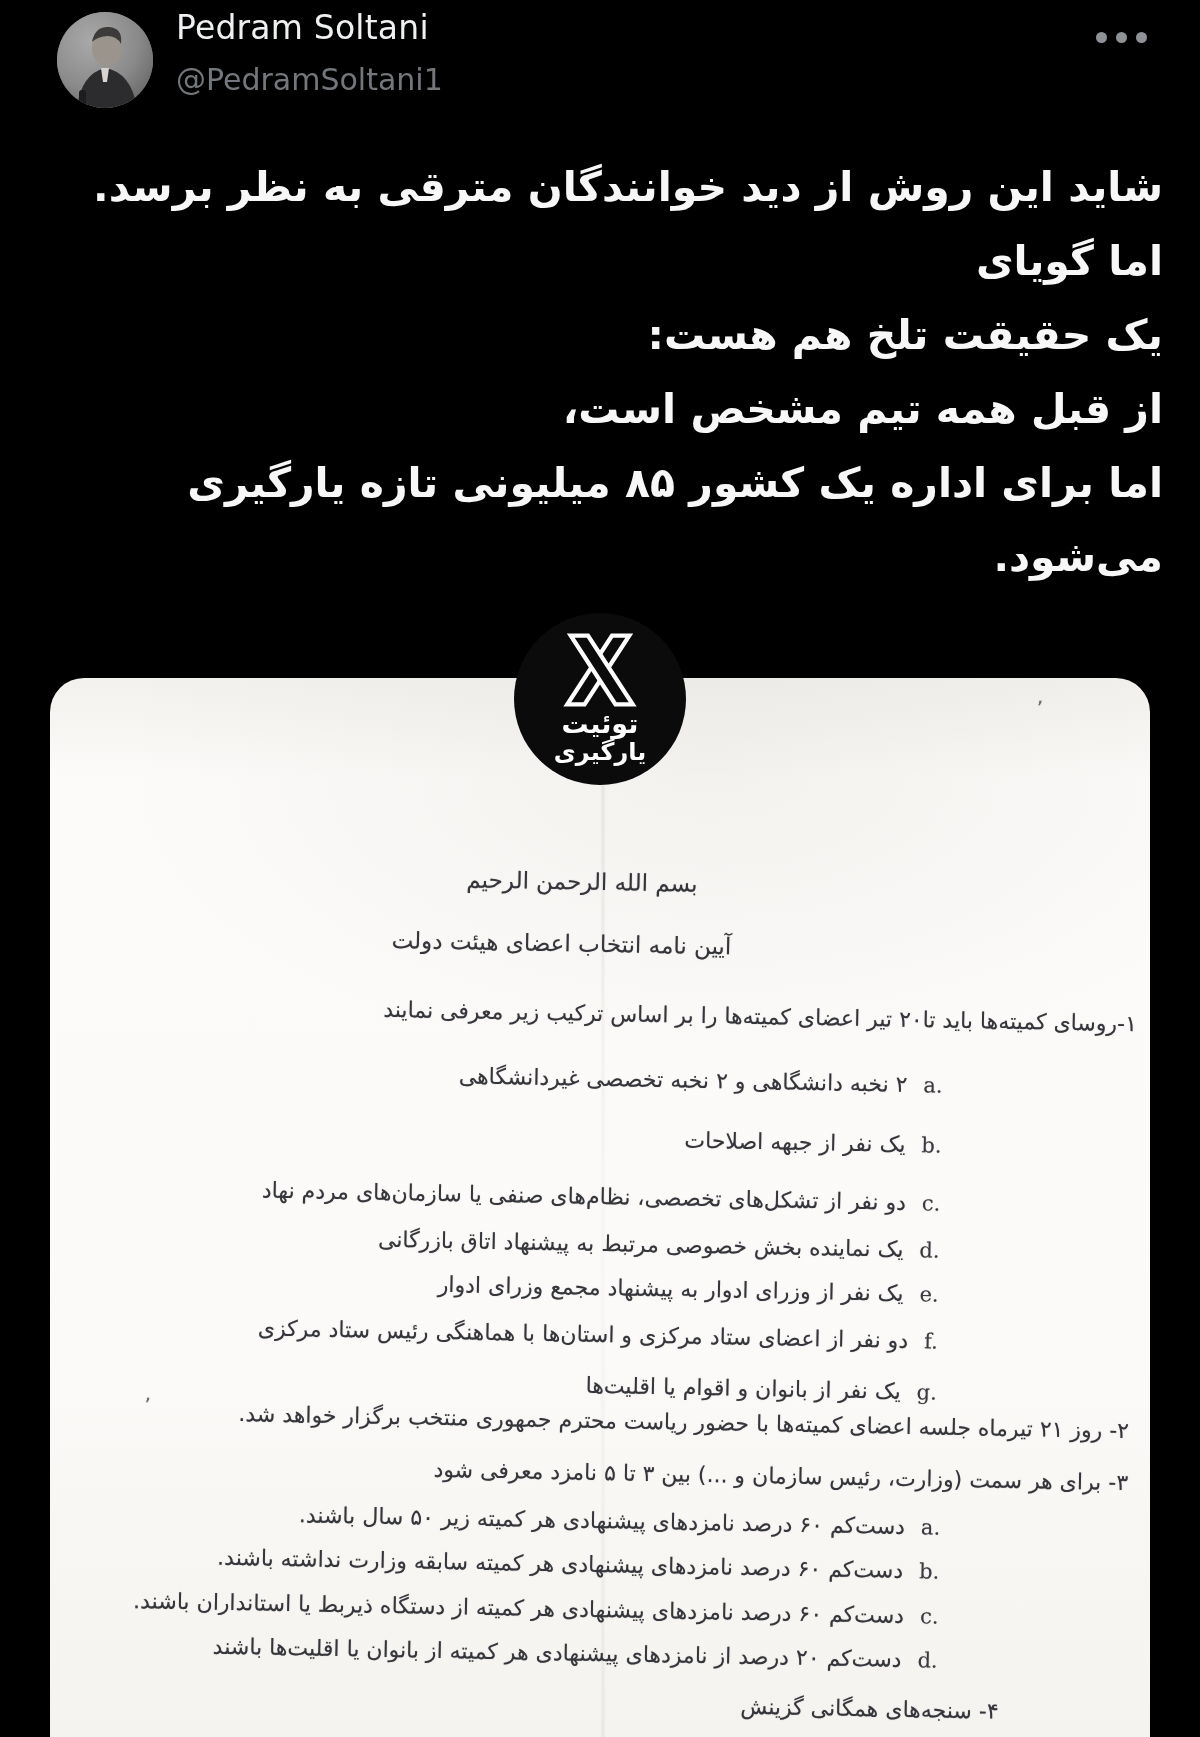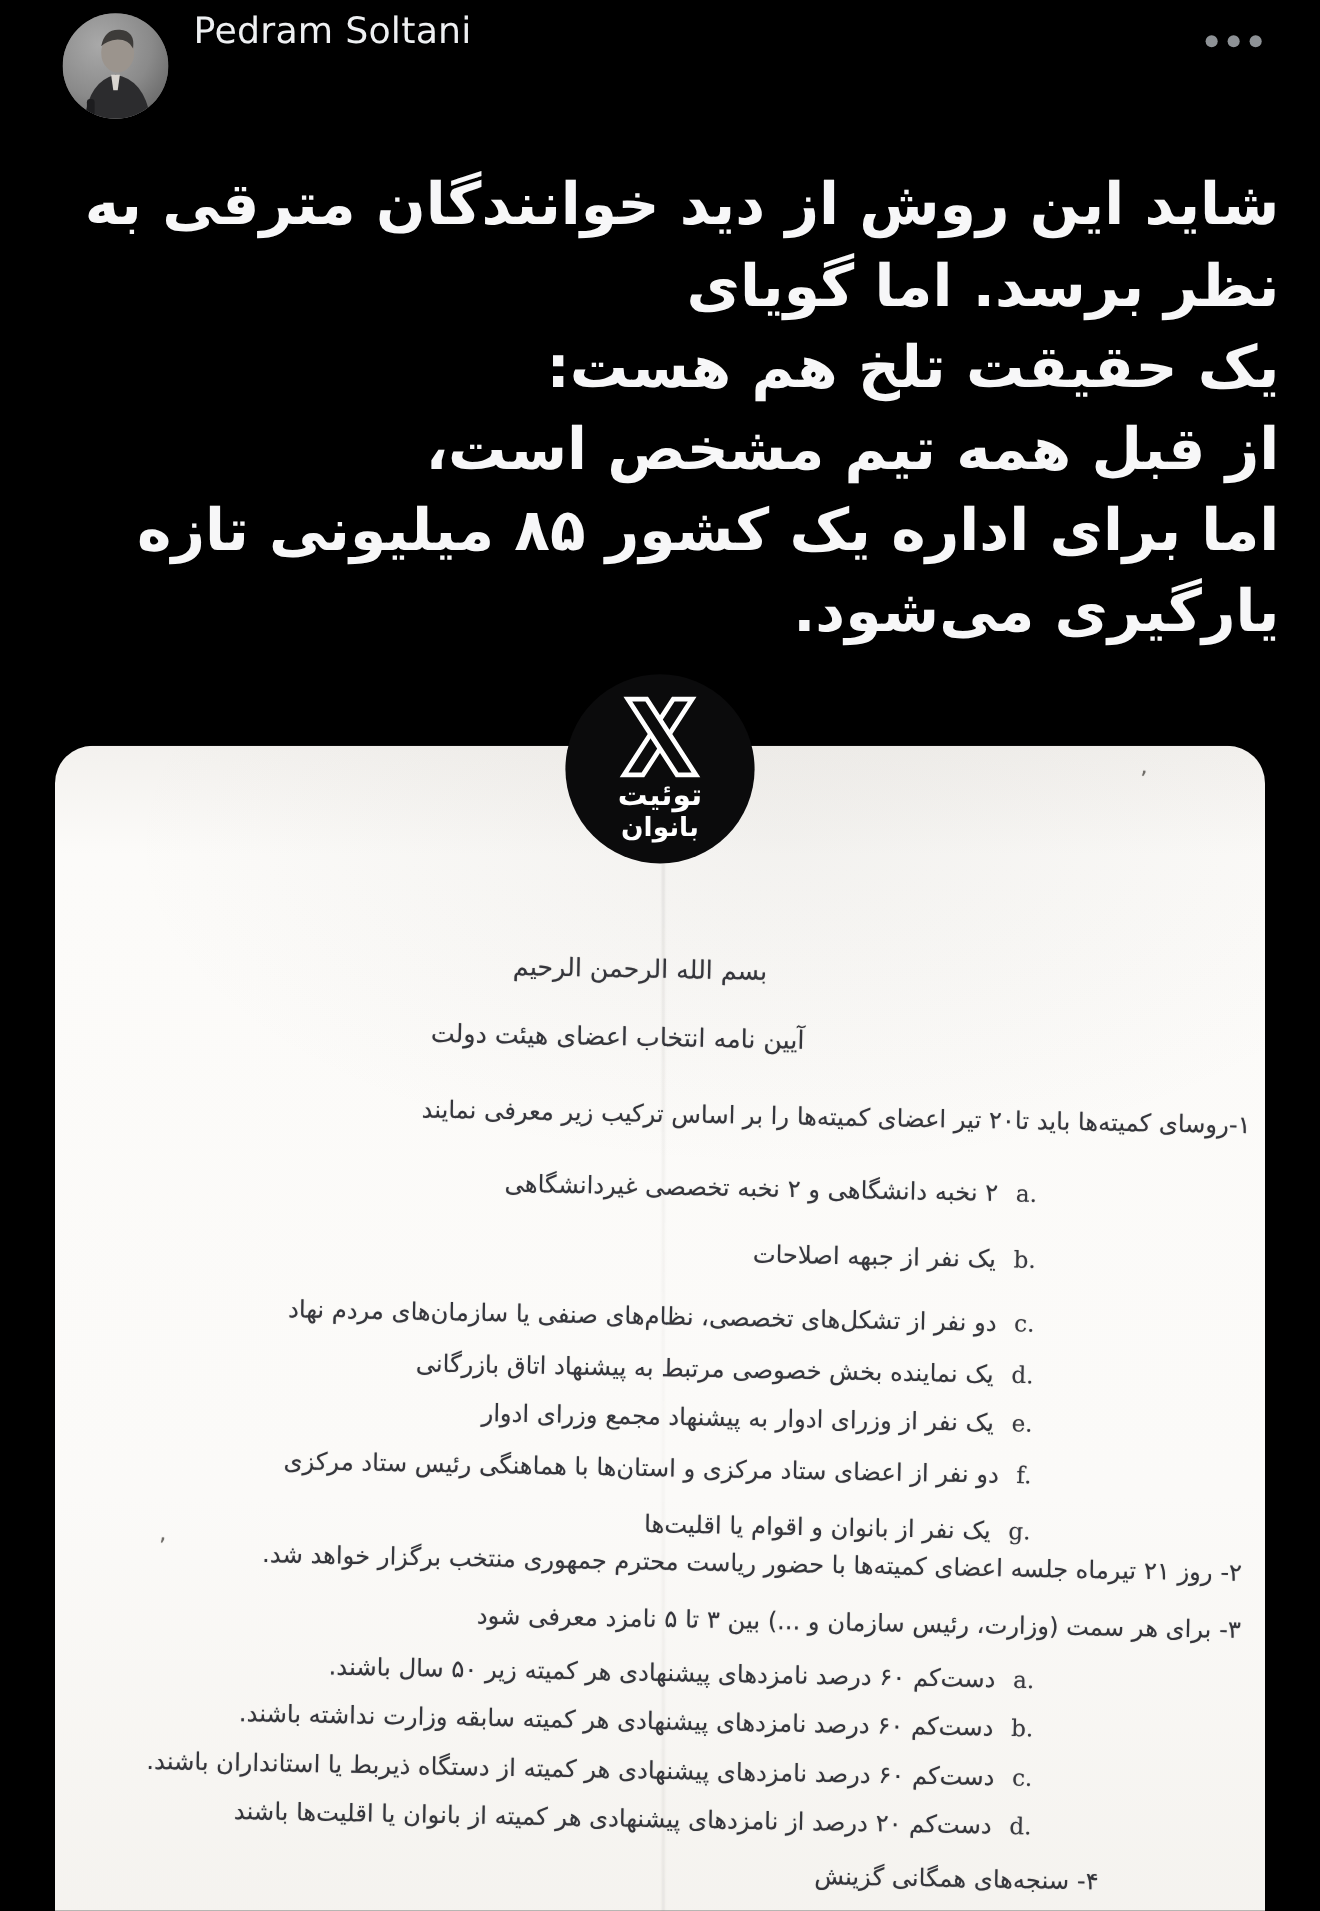--- a/index.html
+++ b/index.html
@@ -23,21 +23,21 @@
     position:absolute;left:176px;top:62px;font-size:30px;color:#73777c;
   }
   .more-btn{
     position:absolute;left:1096px;top:32px;display:flex;gap:9px;cursor:pointer;
   }
   .more-btn i{width:11px;height:11px;border-radius:50%;background:#8e9296;display:block;}
 
   
   .tweet-text{
     position:absolute;left:37px;right:37px;top:150px;direction:rtl;text-align:right;
-    color:#f7f7f8;font-size:53px;font-weight:700;line-height:74px;
+    color:#f7f7f8;font-size:41px;font-weight:700;line-height:74px;
   }
   .translate-link{
     position:absolute;left:40px;top:596px;font-size:33px;color:#1d9bf0;cursor:pointer;
     text-decoration:none;
   }
 
   
   .media-card{
     position:absolute;left:50px;top:678px;width:1100px;height:1100px;border-radius:34px;
     background:
@@ -90,20 +90,21 @@
       </defs>
       <rect width="96" height="96" fill="url(#bgGrad)"></rect>
       <ellipse cx="50" cy="36" rx="15" ry="18" fill="#9b948d"></ellipse>
       <path d="M35 30 Q38 14 52 15 Q66 16 64 32 Q60 24 50 24 Q40 25 35 30 Z" fill="#3d3b39"></path>
       <path d="M20 96 Q24 62 48 56 Q74 60 80 96 Z" fill="#2c2c2e"></path>
       <path d="M44 56 L52 56 L50 70 L46 70 Z" fill="#d8d4cf"></path>
       <rect x="22" y="78" width="7" height="18" rx="3" fill="#1d1d1f"></rect>
     </svg>
   </div>
   <div class="author-name">Pedram Soltani</div>
+  <div class="author-handle">@PedramSoltani1</div>
   <div class="more-btn">
     <i></i>
     <i></i>
     <i></i>
   </div>
 
   <div class="tweet-text">
     <div>شاید این روش از دید خوانندگان مترقی به نظر برسد. اما گویای</div>
     <div>یک حقیقت تلخ هم هست:</div>
     <div>از قبل همه تیم مشخص است،</div>
@@ -175,16 +176,16 @@
       <span class="stray-mark" style="top:722px;left:100px;">٬</span>
     </div>
   </div>
 
   <div class="watermark">
     <svg class="x-logo" viewBox="0 0 100 100">
       <polygon points="64,10 84,10 32,90 12,90" fill="#0b0b0c" stroke="#ffffff" stroke-width="5" stroke-linejoin="miter"></polygon>
       <polygon points="16,10 36,10 88,90 68,90" fill="#0b0b0c" stroke="#ffffff" stroke-width="5" stroke-linejoin="miter"></polygon>
     </svg>
     <div class="wm-line1">توئیت</div>
-    <div class="wm-line2">بانوان</div>
+    <div class="wm-line2">یارگیری</div>
   </div>
 
 </div>
 
 </body></html>

